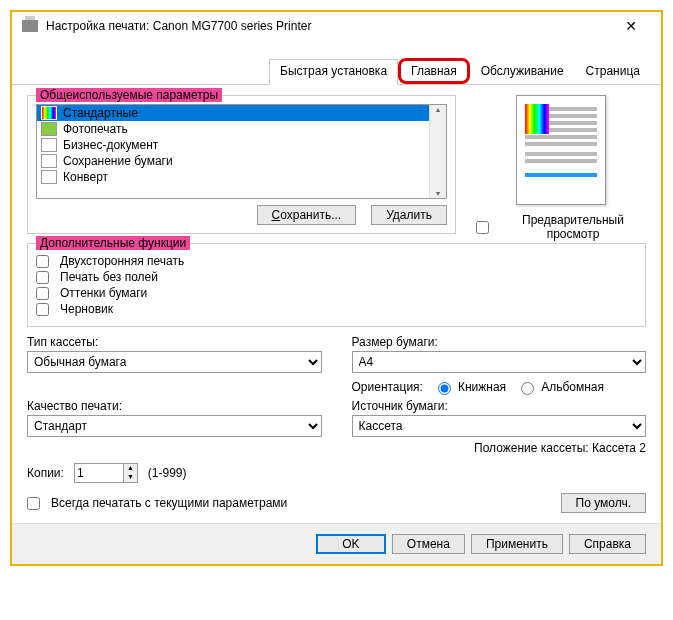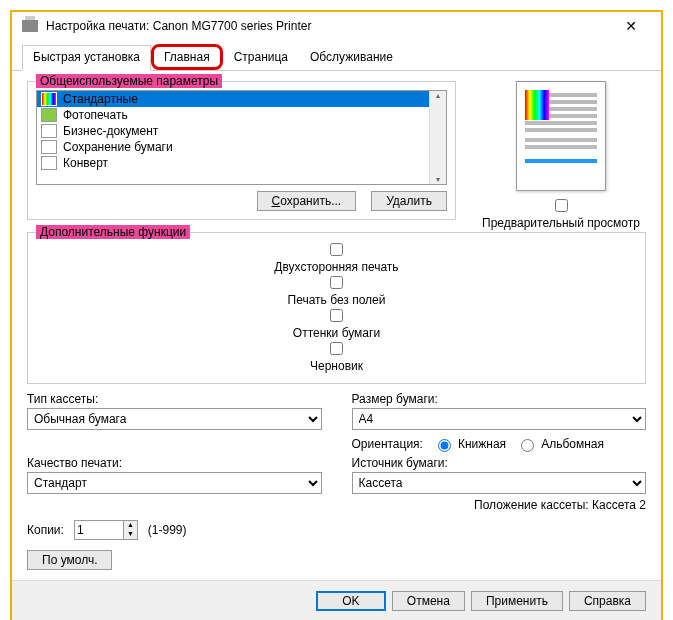--- a/index.html
+++ b/index.html
@@ -3,21 +3,21 @@
 <meta charset="utf-8">
 <style>
 * { box-sizing: border-box; font-family: 'Segoe UI', Tahoma, sans-serif; font-size: 12px; }
 body { margin: 0; padding: 10px; background: #fff; }
 .window { border: 2px solid #eab308; width: 653px; background: #fff; }
 .titlebar { display: flex; align-items: center; padding: 6px 10px; }
 .titlebar .printer-icon { width: 16px; height: 12px; background: #888; margin-right: 8px; position: relative; }
 .titlebar .printer-icon::before { content: ''; position: absolute; top: -4px; left: 3px; width: 10px; height: 4px; background: #ccc; }
 .titlebar .title { flex: 1; font-size: 12px; }
 .titlebar .close { width: 40px; text-align: center; font-size: 14px; cursor: pointer; }
-.tabs { display: flex; border-bottom: 1px solid #ccc; padding: 0 10px; margin-top: 4px; }
+.tabs { display: flex; border-bottom: 1px solid #ccc; padding: 0 10px; margin-top: 18px; justify-content: flex-end; }
 .tab { padding: 4px 10px; border: 1px solid transparent; cursor: pointer; position: relative; top: 1px; }
 .tab.active { border: 1px solid #ccc; border-bottom: 1px solid #fff; background: #fff; }
 .tab.highlight { border: 3px solid #d00; border-radius: 8px; padding: 3px 10px; top: 0; }
 .content { padding: 10px 15px; }
 .fieldset { border: 1px solid #ccc; padding: 8px; margin-bottom: 8px; position: relative; }
 .fieldset-label { position: absolute; top: -8px; left: 8px; background: #ec4899; padding: 0 4px; }
 .top-row { display: flex; gap: 20px; }
 .profiles-area { flex: 1; }
 .listbox { border: 1px solid #999; height: 95px; overflow: hidden; background: #fff; position: relative; }
 .listbox-item { display: flex; align-items: center; padding: 1px 4px; gap: 6px; }
@@ -32,21 +32,21 @@
 .scrollbar::before { content: '▴'; position: absolute; top: 0; width: 100%; text-align: center; font-size: 8px; color: #666; }
 .scrollbar::after { content: '▾'; position: absolute; bottom: 0; width: 100%; text-align: center; font-size: 8px; color: #666; }
 .btn-row { display: flex; justify-content: flex-end; gap: 15px; margin-top: 6px; }
 .btn { border: 1px solid #999; background: #e9e9e9; padding: 2px 14px; cursor: pointer; min-width: 70px; text-align: center; }
 .btn.disabled { color: #000000; cursor: default; }
 .btn.default { border: 2px solid #0078d7; padding: 1px 7px; }
 .preview-area { width: 170px; text-align: center; }
 .preview-page { width: 90px; height: 110px; border: 1px solid #999; margin: 0 auto 8px; background: #fff; padding: 8px; box-shadow: 1px 1px 3px rgba(0,0,0,.2); }
 .preview-page .swatch { width: 24px; height: 30px; background: linear-gradient(90deg,#f00,#ff0,#0f0,#0ff,#00f,#f0f); float: left; margin-right: 4px; }
 .preview-page .lines { height: 4px; background: #bbb; margin: 3px 0; }
-.checkbox-row { display: flex; align-items: center; gap: 4px; margin: 2px 0; flex-direction: column; }
+.checkbox-row { display: flex; align-items: center; gap: 11px; margin: 2px 0; }
 .checkbox-row input { margin: 0; }
 .row { display: flex; gap: 30px; margin-top: 4px; }
 .col { flex: 1; }
 .label { display: block; margin-bottom: 2px; }
 select { width: 100%; border: 1px solid #999; padding: 2px; background: #fff; }
 .orient-row { display: flex; align-items: center; gap: 10px; margin-top: 6px; }
 .radio-row { display: flex; align-items: center; gap: 4px; }
 .copies-row { display: flex; align-items: center; gap: 10px; margin-top: 8px; }
 .spinner { display: flex; align-items: center; }
 .spinner input { width: 50px; text-align: left; border: 1px solid #999; padding: 2px; }
@@ -63,22 +63,22 @@
 <div class="window">
   <div class="titlebar">
     <div class="printer-icon"></div>
     <div class="title">Настройка печати: Canon MG7700 series Printer</div>
     <div class="close">✕</div>
   </div>
 
   <div class="tabs">
     <div class="tab active">Быстрая установка</div>
     <div class="tab highlight">Главная</div>
+    <div class="tab">Обслуживание</div>
     <div class="tab">Страница</div>
-    <div class="tab">Обслуживание</div>
   </div>
 
   <div class="content">
     <div class="top-row">
       <div class="profiles-area">
         <div class="fieldset">
           <span class="fieldset-label">Общеиспользуемые параметры</span>
           <div class="listbox">
             <div class="listbox-item selected">
               <span class="li-icon std"></span>
@@ -189,20 +189,24 @@
         <input type="text" value="1" style="">
         <div class="spinner-btns">
             <span>▲</span>
             <span>▼</span>
           </div>
       </div>
       <span>(1-999)</span>
     </div>
 
     <div class="bottom-row">
+      <label class="checkbox-row">
+        <input type="checkbox" style="">
+        <span>Всегда печатать с текущими параметрами</span>
+      </label>
       <div class="btn">По умолч.</div>
     </div>
   </div>
 
   <div class="footer">
     <div class="btn default">OK</div>
     <div class="btn">Отмена</div>
     <div class="btn">Применить</div>
     <div class="btn">Справка</div>
   </div>

